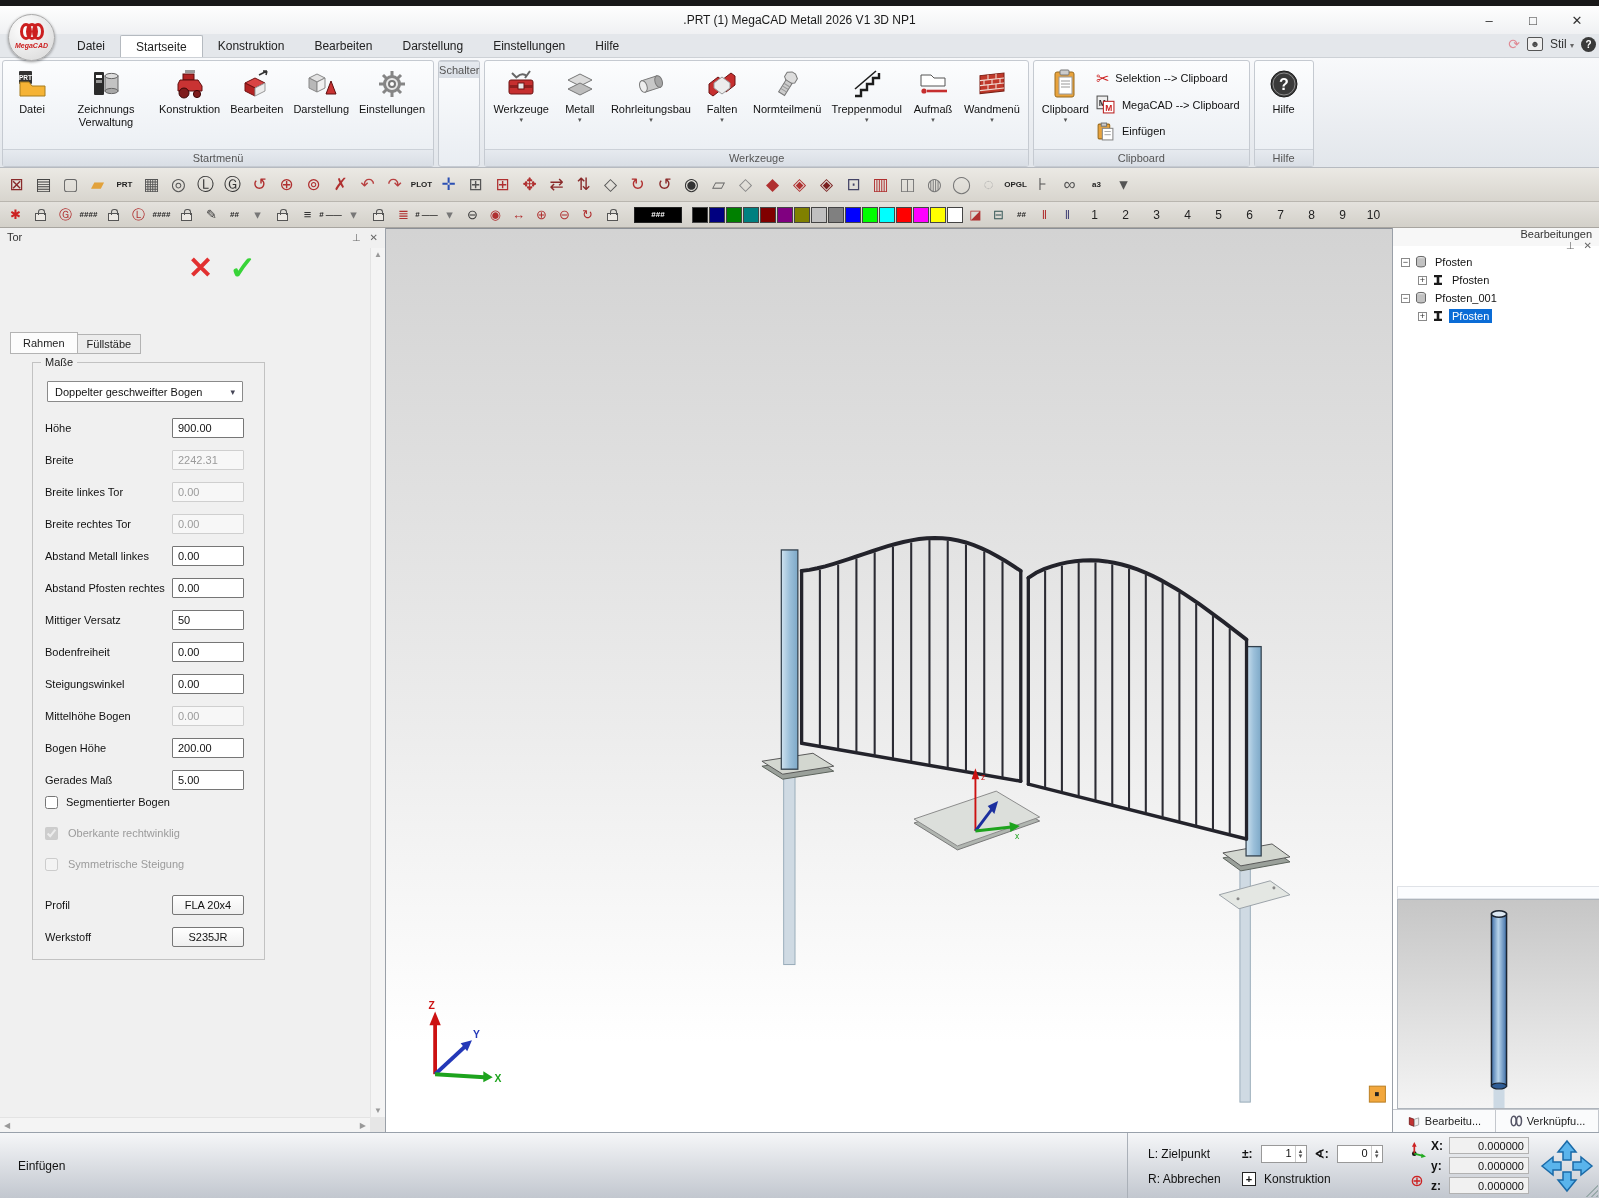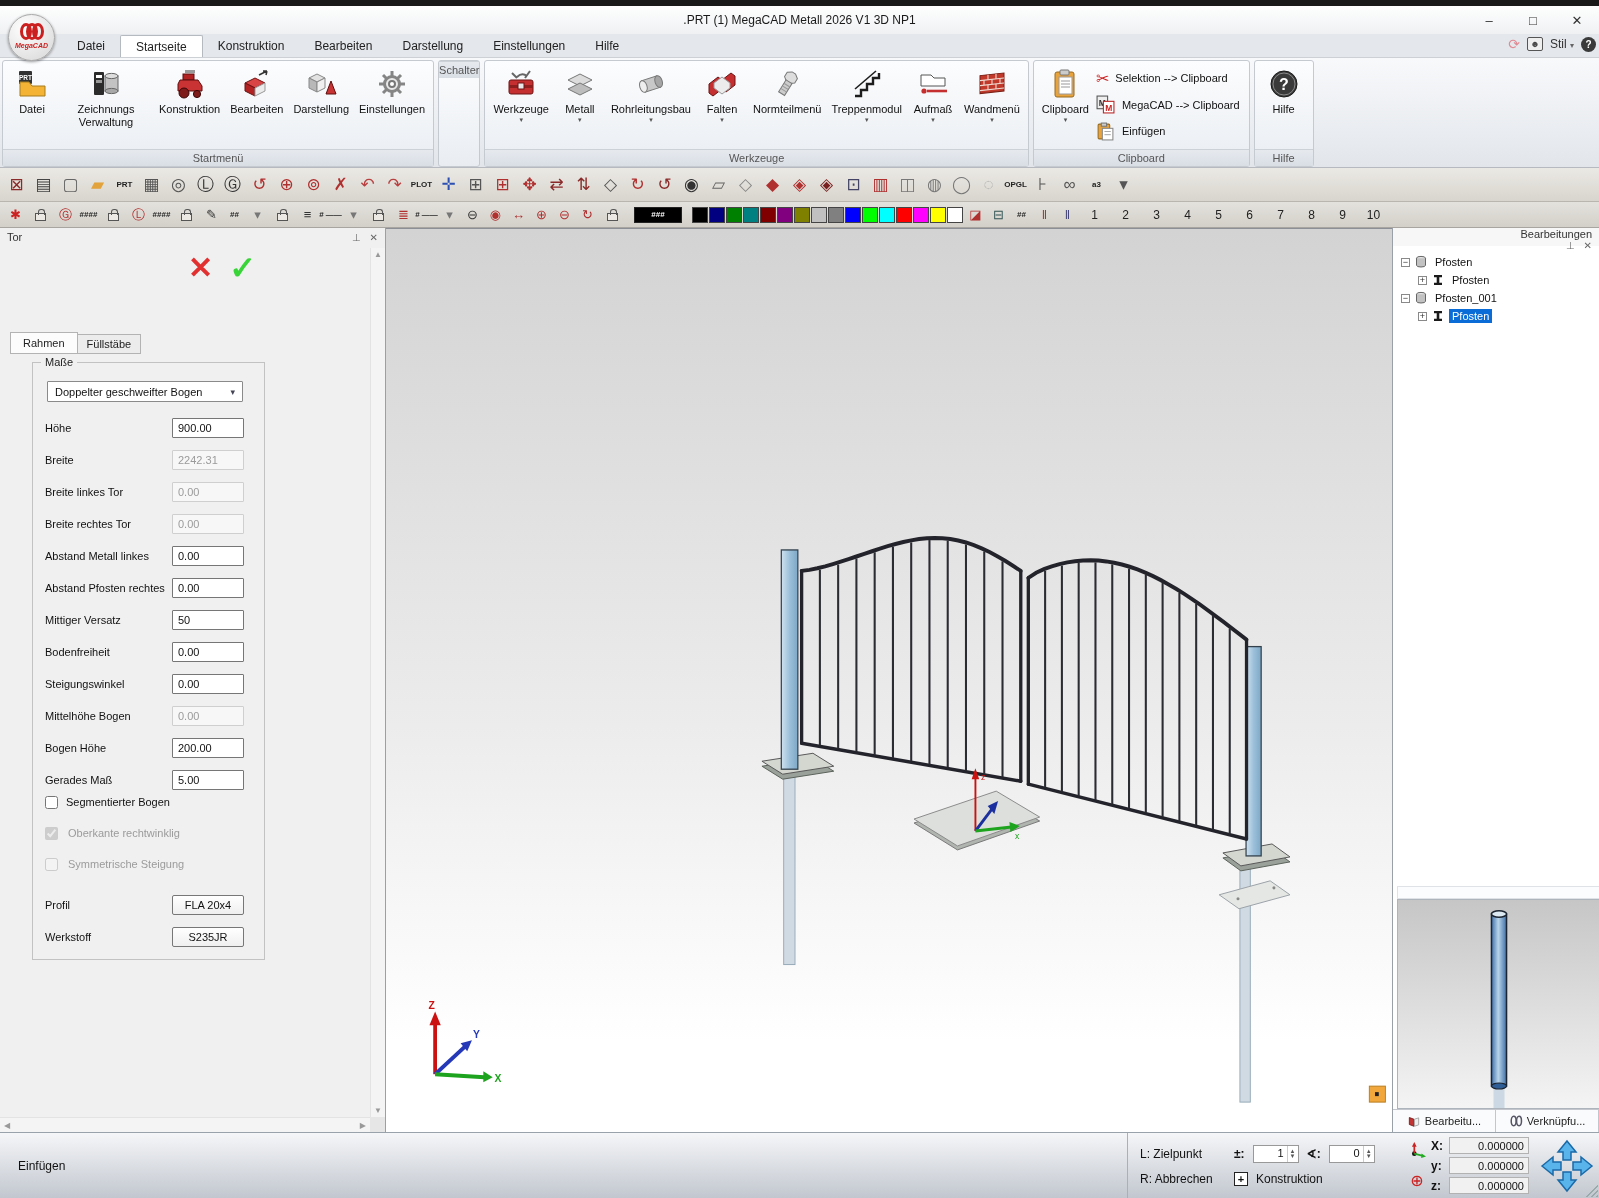--- a/index.html
+++ b/index.html
@@ -101,21 +101,21 @@
 .preview { position:absolute; left:4px; right:0; bottom:23px; height:210px; border:1px solid #aeb4bb; border-right:none; }
 .preview-strip { position:absolute; left:4px; right:0; bottom:233px; height:13px; background:#fbfcfe; border:1px solid #dfe2e7; border-right:none; }
 .rp-tabs { position:absolute; left:0; right:0; bottom:0; height:23px; display:flex; border-top:1px solid #c3c7cd; background:#f1f2f4; }
 .rp-tab { flex:1; display:flex; align-items:center; justify-content:center; gap:4px; font-size:11px; color:#222; border-right:1px solid #c3c7cd; background:#fafbfc; }
 
 
 .statusbar { height:66px; background:linear-gradient(#f5f6f8,#c2c7cf); border-top:1px solid #99a1ab; display:flex; align-items:stretch; position:relative; }
 .sb-mode { align-self:center; margin-left:18px; font-size:12px; color:#111; flex:1; }
 .sb-mid { width:276px; display:flex; flex-direction:column; justify-content:center; gap:9px; border-left:1px solid #aab0b8; padding-left:12px; }
 .sb-row { display:flex; align-items:center; gap:8px; font-size:12px; color:#111; }
-.sb-act { width:86px; }
+.sb-act { width:86px;margin-left:8px; }
 .sb-sym { font-weight:bold; }
 .spin { display:flex; width:46px; height:18px; background:#fff; border:1px solid #999; }
 .spin-val { flex:1; text-align:right; font-size:11px; padding:1px 3px; }
 .spin-btns { width:11px; display:flex; flex-direction:column; font-size:6px; color:#555; border-left:1px solid #ccc; align-items:center; justify-content:center; line-height:5px; }
 .kbox { width:14px; height:14px; border:1.5px solid #222; background:#fff; font-size:11px; font-weight:bold; display:flex; align-items:center; justify-content:center; line-height:10px; }
 .crosshair { color:#c22; font-size:16px; }
 .sb-iconcol { width:28px; display:flex; flex-direction:column; justify-content:center; gap:12px; align-items:center; }
 .sb-coords { width:104px; display:flex; flex-direction:column; justify-content:center; gap:3px; }
 .coord-row { display:flex; align-items:center; gap:4px; font-size:12px; font-weight:bold; color:#111; }
 .coord-row > span:first-child { width:14px; text-align:left; }

